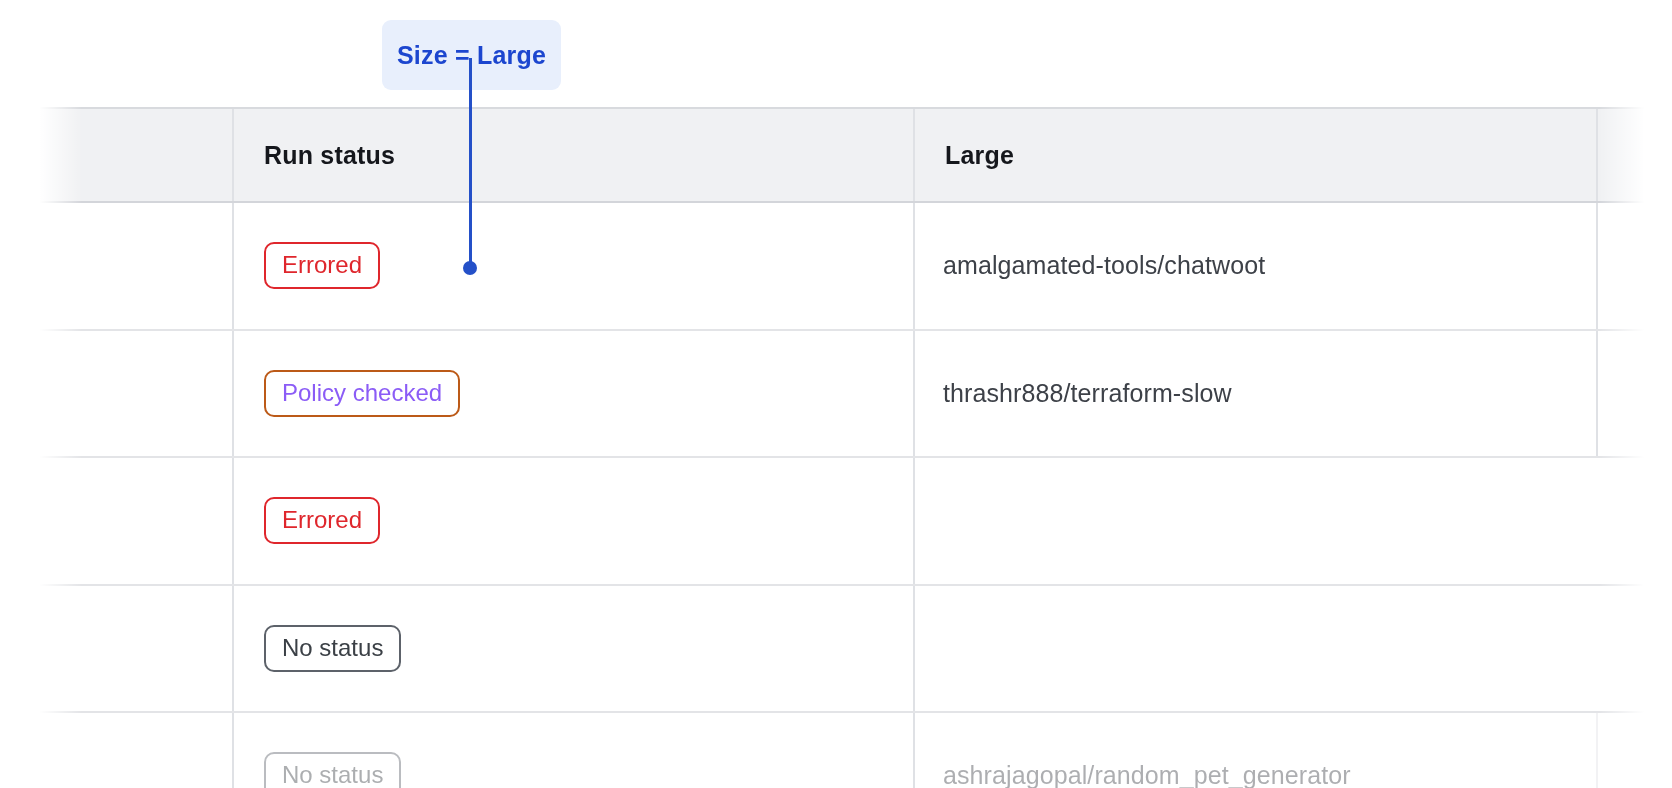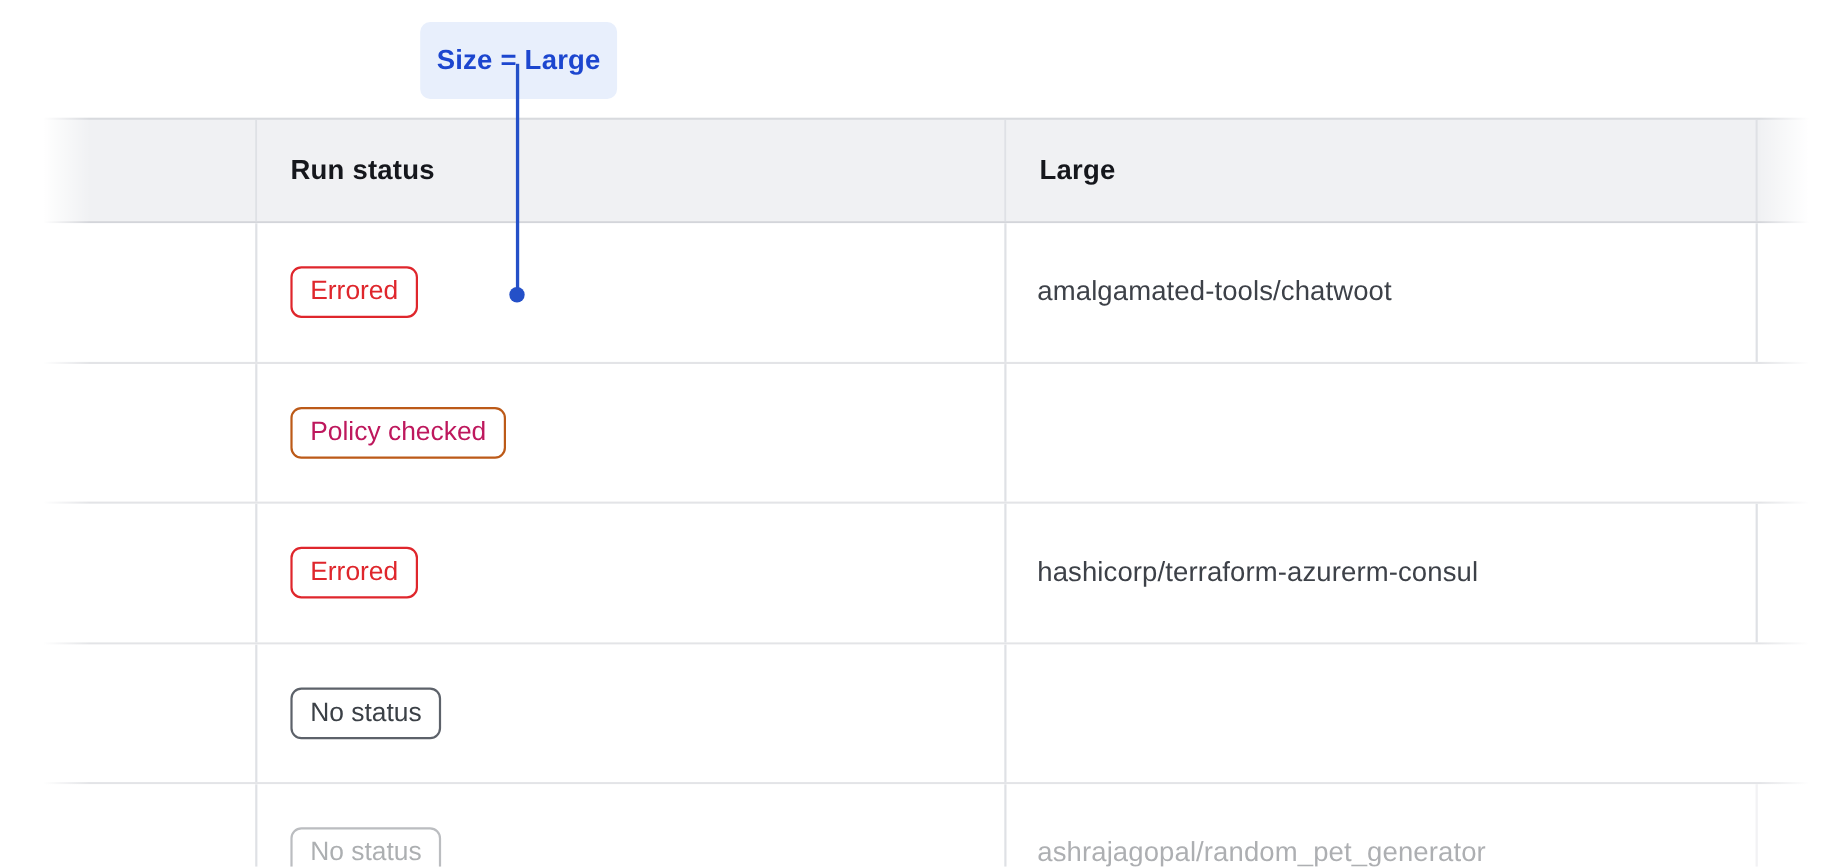--- a/index.html
+++ b/index.html
@@ -152,30 +152,30 @@
     <div class="td bordered"></div>
     <div class="td bordered">
       <span class="badge" style="color: rgb(223, 38, 44); border-color: rgb(223, 38, 44);">Errored</span>
     </div>
     <div class="td bordered repo">amalgamated-tools/chatwoot</div>
     <div class="td"></div>
   </div>
         <div class="tr">
     <div class="td bordered"></div>
     <div class="td bordered">
-      <span class="badge" style="color: #be185d; border-color: rgb(188, 90, 24);">Policy checked</span>
+      <span class="badge" style="color: #8b5cf6; border-color: rgb(188, 90, 24);">Policy checked</span>
     </div>
+    <div class="td bordered repo">thrashr888/terraform-slow</div>
     <div class="td"></div>
   </div>
         <div class="tr">
     <div class="td bordered"></div>
     <div class="td bordered">
       <span class="badge" style="color: rgb(223, 38, 44); border-color: rgb(223, 38, 44);">Errored</span>
     </div>
-    <div class="td bordered repo">hashicorp/terraform-azurerm-consul</div>
     <div class="td"></div>
   </div>
         <div class="tr">
     <div class="td bordered"></div>
     <div class="td bordered">
       <span class="badge" style="color: rgb(59, 64, 70); border-color: rgb(93, 98, 106);">No status</span>
     </div>
     <div class="td"></div>
   </div>
         <div class="tr faded">

